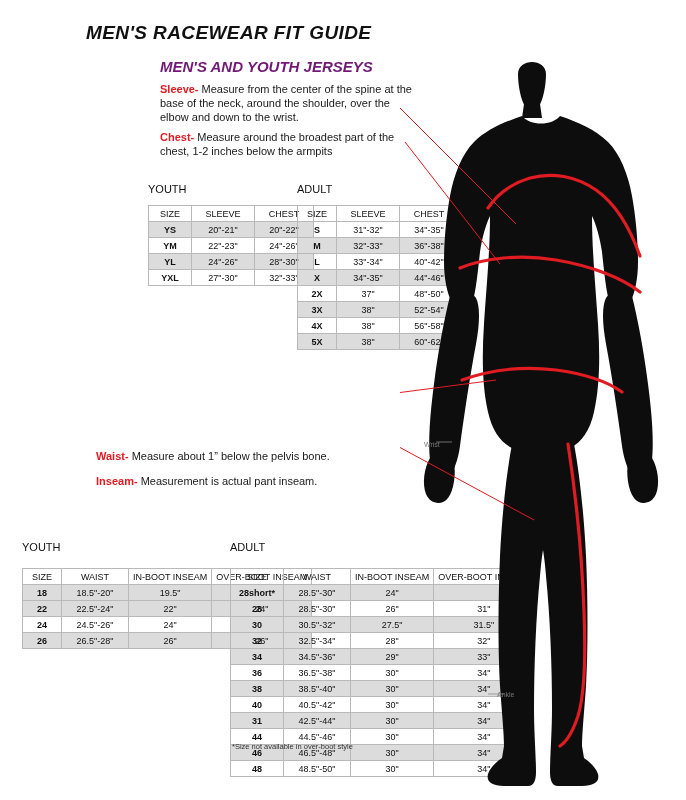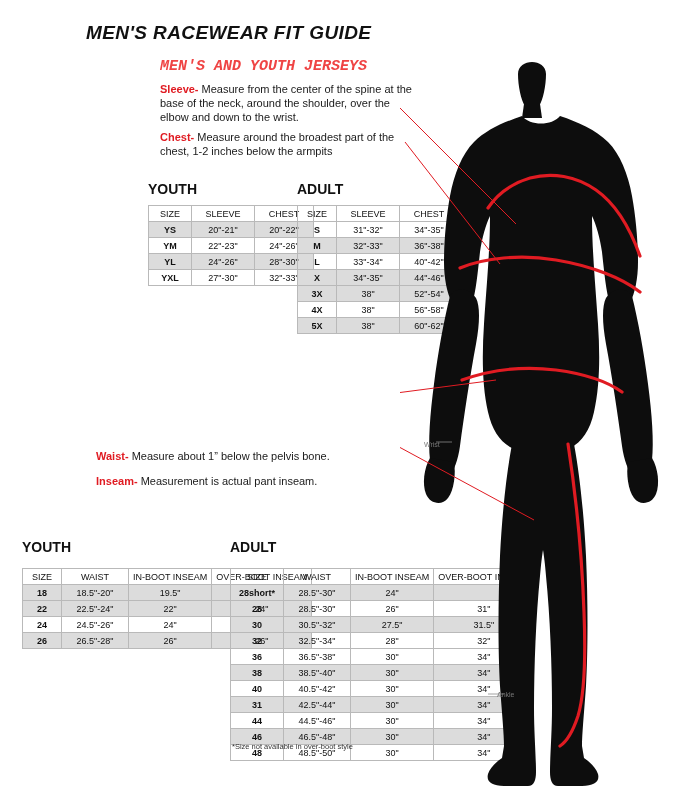--- a/index.html
+++ b/index.html
@@ -32,23 +32,22 @@
     font-style: italic;
     letter-spacing: 0.4px;
     color: #111111;
     white-space: nowrap;
   }
   .section-title {
     position: absolute;
     font-size: 15px;
     font-weight: bold;
     font-style: italic;
-    color: #ef4444;
-    white-space: nowrap;
-    font-family: Liberation Mono, monospace;
+    color: #701a75;
+    white-space: nowrap;
   }
   #jersey-title { left: 160px; top: 58px; }
   #pants-title  { left: 100px; top: 411px; }
 
   
   .defn {
     position: absolute;
     font-size: 11px;
     line-height: 14px;
     color: #1a1a1a;
@@ -74,22 +73,22 @@
     padding: 2px 4px;
     text-align: center;
     white-space: nowrap;
     font-weight: normal;
     height: 11px;
   }
   table.size tr.shaded td { background: #dcdcdc; }
   table.size td.sizecol { font-weight: bold; margin-top: 44px; }
   .tbl-head {
     position: absolute;
-    font-size: 14px;
-    font-weight: bold;
+    font-size: 11px;
+    font-weight: normal;
     color: #111111;
     white-space: nowrap;
     line-height: 11px;
     text-align: center;
   }
 
   #youth-jersey-tbl { left: 148px; top: 205px; }
   #youth-jersey-head { left: 148px; top: 184px; }
   #adult-jersey-tbl { left: 297px; top: 205px; }
   #adult-jersey-head { left: 297px; top: 184px; }
@@ -203,20 +202,25 @@
         <tr>
           <td class="sizecol">L</td>
           <td>33"-34"</td>
           <td>40"-42"</td>
         </tr>
         <tr class="shaded">
           <td class="sizecol">X</td>
           <td>34"-35"</td>
           <td>44"-46"</td>
         </tr>
+        <tr>
+          <td class="sizecol">2X</td>
+          <td>37"</td>
+          <td>48"-50"</td>
+        </tr>
         <tr class="shaded">
           <td class="sizecol">3X</td>
           <td>38"</td>
           <td>52"-54"</td>
         </tr>
         <tr>
           <td class="sizecol">4X</td>
           <td>38"</td>
           <td>56"-58"</td>
         </tr>
@@ -305,20 +309,26 @@
           <td class="sizecol">30</td>
           <td>30.5"-32"</td>
           <td>27.5"</td>
           <td>31.5"</td>
         </tr>
         <tr>
           <td class="sizecol">32</td>
           <td>32.5"-34"</td>
           <td>28"</td>
           <td>32"</td>
+        </tr>
+        <tr class="shaded">
+          <td class="sizecol">34</td>
+          <td>34.5"-36"</td>
+          <td>29"</td>
+          <td>33"</td>
         </tr>
         <tr>
           <td class="sizecol">36</td>
           <td>36.5"-38"</td>
           <td>30"</td>
           <td>34"</td>
         </tr>
         <tr class="shaded">
           <td class="sizecol">38</td>
           <td>38.5"-40"</td>

